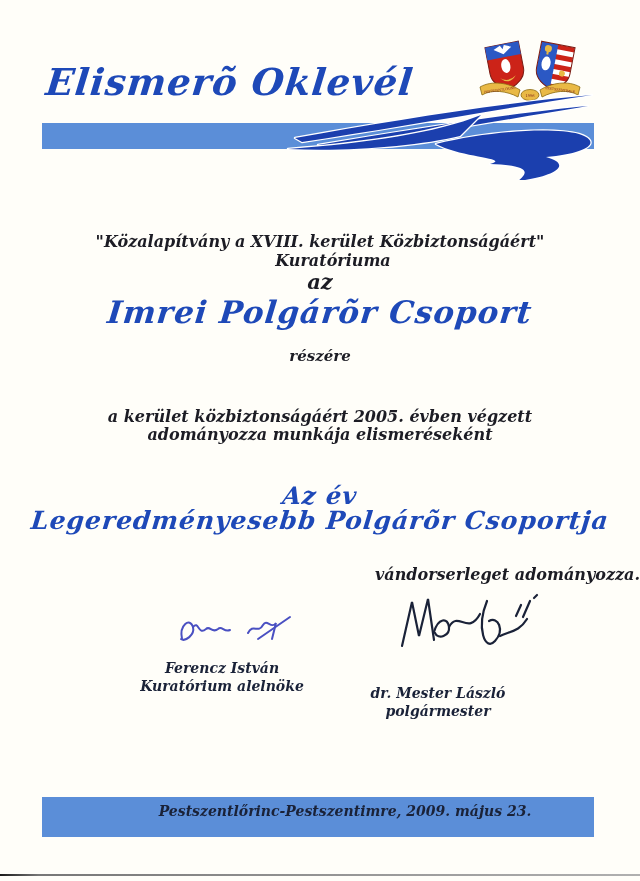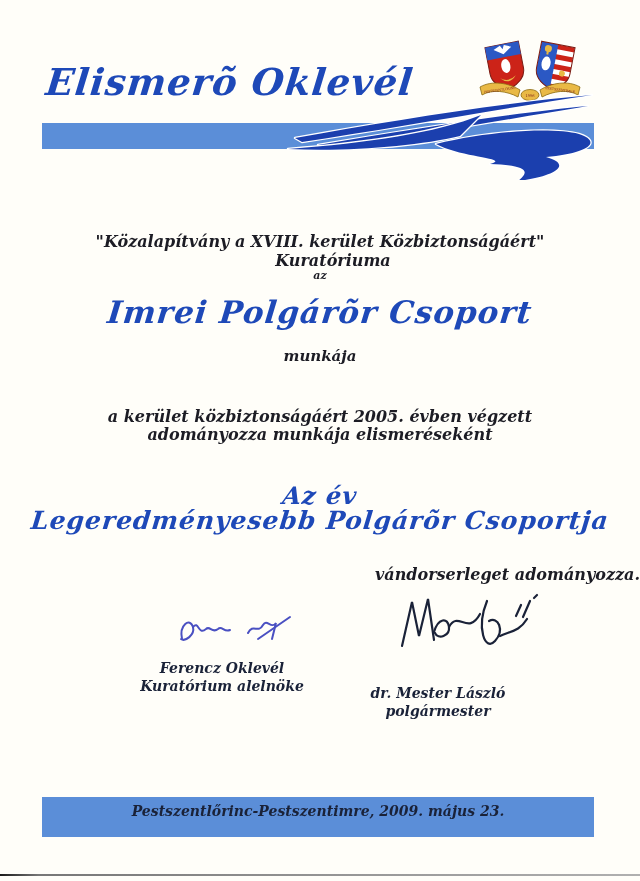--- a/index.html
+++ b/index.html
@@ -27,21 +27,21 @@
   .band.top{top:123px;height:26px;}
   .band.bottom{top:797px;height:40px;}
   .swoosh{position:absolute;left:0;top:85px;width:640px;height:95px;}
   
   .cline{
     position:absolute;left:0;right:0;text-align:center;
     font-weight:bold;font-style:italic;color:var(--ink-text);
   }
   .issuer-quote{top:232px;font-size:16px;}
   .issuer-board{top:251px;font-size:16px;margin-left:26px;}
-  .article{top:269px;font-size:11px;}
+  .article{top:269px;font-size:21px;}
   .recipient{
     top:294px;font-size:31px;color:var(--script-blue);
     letter-spacing:1px;transform:skewX(-6deg);
   }
   .to-label{top:347px;font-size:15px;}
   .reason1{top:407px;font-size:16px;}
   .reason2{top:425px;font-size:16px;}
   .award1{top:481px;font-size:24px;color:var(--script-blue);letter-spacing:1px;transform:skewX(-6deg);}
   .award2{top:506px;font-size:25px;color:var(--script-blue);letter-spacing:1px;transform:skewX(-6deg);}
   .grant{top:565px;font-size:16px;text-align:right;}
@@ -51,21 +51,21 @@
   .sig-block{
     position:absolute;width:210px;text-align:center;
     font-weight:bold;font-style:italic;font-size:14px;line-height:18px;
     color:var(--navy-text);
   }
   .sig-block.left{left:117px;top:659px;}
   .sig-block.right{left:333px;top:684px;}
   
   .dateline{
     position:absolute;left:42px;width:552px;top:803px;text-align:center;
-    font-weight:bold;font-style:italic;font-size:14px;color:var(--navy-text);
+    font-weight:bold;font-style:italic;font-size:14px;color:var(--navy-text);padding-left:27px;
   }
   .scan-edge{
     position:absolute;left:0;right:0;top:874px;height:2px;
     background:linear-gradient(to right,#1a1a1a 0%,#777 6%,#9a9a9a 60%,#b0b0b0 100%);
   }
 </style>
 </head>
 <body>
 
 <div class="page">
@@ -124,21 +124,21 @@
       <path d="M436,59 C488,46 552,42 579,49 C603,57 588,68 546,72
                C572,79 558,91 518,96 C534,84 520,80 490,79
                C512,73 462,73 436,59 Z"></path>
     </g>
   </svg>
 
   <div class="cline issuer-quote">"Közalapítvány a XVIII. kerület Közbiztonságáért"</div>
   <div class="cline issuer-board">Kuratóriuma</div>
   <div class="cline article">az</div>
   <div class="cline recipient">Imrei Polgárõr Csoport</div>
-  <div class="cline to-label">munkája</div>
+  <div class="cline to-label">részére</div>
   <div class="cline reason1">a kerület közbiztonságáért 2005. évben végzett</div>
   <div class="cline reason2">adományozza munkája elismeréseként</div>
   <div class="cline award1">Az év</div>
   <div class="cline award2">Legeredményesebb Polgárõr Csoportja</div>
   <div class="cline grant">vándorserleget adományozza.</div>
 
   <svg class="sig-left" viewBox="0 0 145 52">
     <g fill="none" stroke="#4a50c2" stroke-width="2" stroke-linecap="round">
       <path d="M22,36 C19,22 30,14 33,24 C35,32 25,39 21,36"></path>
       <path d="M33,24 C39,17 38,33 46,26 C50,22 52,31 58,26 C62,22 64,30 70,27"></path>
@@ -154,21 +154,21 @@
       <path d="M61,39 C70,22 80,48 92,26"></path>
       <path d="M99,13 C88,40 97,64 107,53 C117,42 110,28 101,33"></path>
       <path d="M112,48 C122,43 131,44 139,31"></path>
       <path d="M133,17 L128,28"></path>
       <path d="M142,13 L135,29"></path>
       <path d="M146,10 l3,-3"></path>
     </g>
   </svg>
 
   <div class="sig-block left">
-    <div>Ferencz Oklevél</div>
+    <div>Ferencz István</div>
     <div>Kuratórium alelnöke</div>
   </div>
   <div class="sig-block right">
     <div>dr. Mester László</div>
     <div>polgármester</div>
   </div>
 
   <div class="band bottom"></div>
   <div class="dateline">Pestszentlőrinc-Pestszentimre, 2009. május 23.</div>
 

